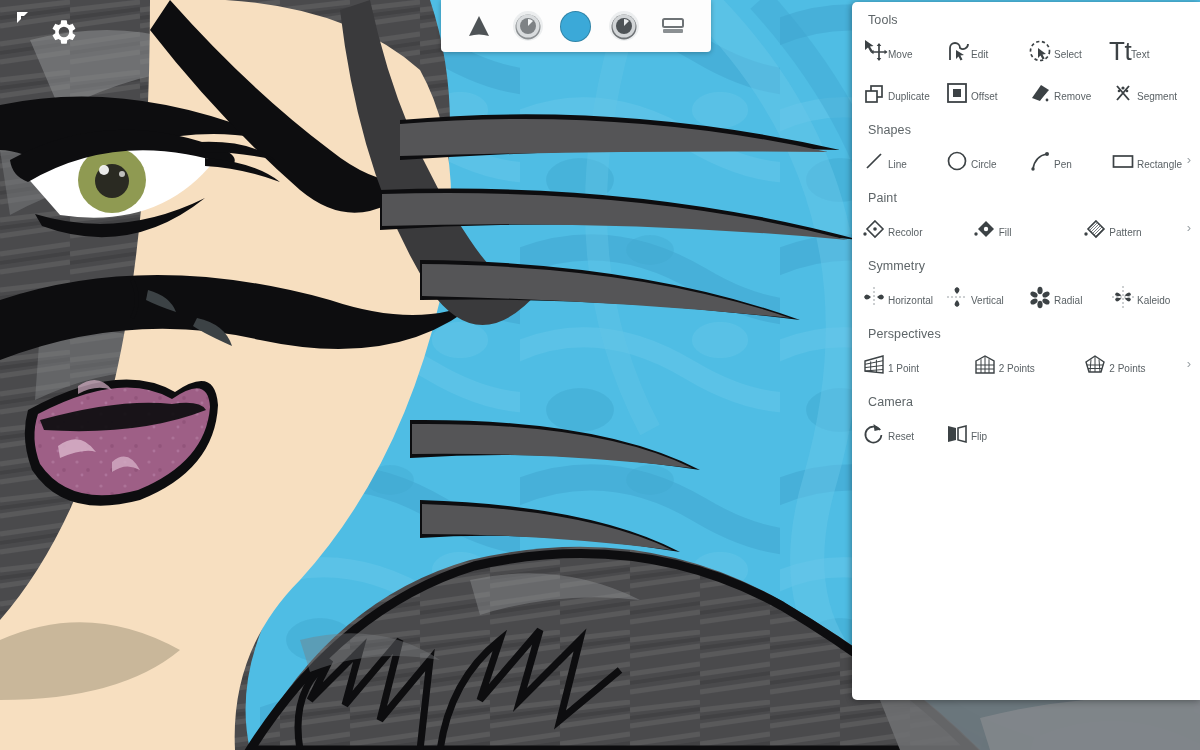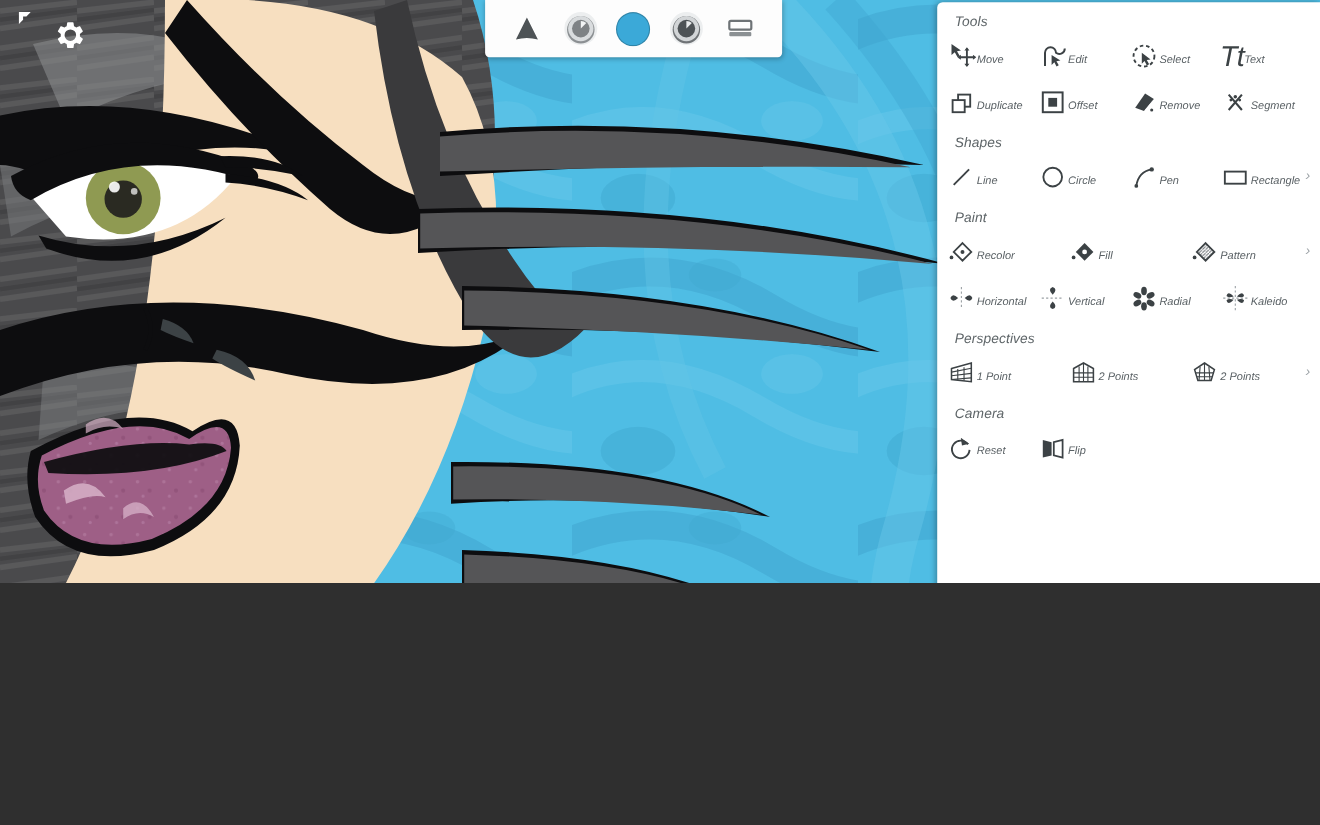--- a/index.html
+++ b/index.html
@@ -2,21 +2,21 @@
 <html><head>
 <meta charset="utf-8">
 <style>
   * { box-sizing: border-box; margin: 0; padding: 0; }
   html, body {
     width: 1200px; height: 750px;
     overflow: hidden;
     font-family: "Liberation Sans", sans-serif;
     background: #2f2f2f;
   }
-  #app { position: relative; width: 1200px; height: 530px; overflow: hidden; font-style: italic; }
+  #app { position: relative; width: 1200px; height: 750px; overflow: hidden; }
 
   
   #canvas { position: absolute; inset: 0; background: #4fbde4; }
   #artwork { position: absolute; inset: 0; width: 1200px; height: 750px; display: block; }
 
   
   #top-toolbar {
     position: absolute; left: 441px; top: 0; width: 270px; height: 52px;
     background: #fdfdfd;
     border-radius: 0 0 4px 4px;
@@ -401,20 +401,21 @@
               <circle cx="5" cy="19" r="1.7" fill="#3c4245"></circle>
             </svg>
           </span>
           <span class="tool-label">Pattern</span>
         </div>
         <div class="chev">›</div>
       </div>
     </div>
 
     <div class="section">
+      <div class="section-title">Symmetry</div>
       <div class="grid-row">
         <div class="tool-cell">
           <span class="tool-icon">
             <svg width="28" height="28" viewBox="0 0 28 28">
               <path d="M14 4 V24" stroke="#9aa0a4" stroke-width="1" stroke-dasharray="2 2"></path>
               <path d="M11 14 Q 6 9 4 14 Q 6 19 11 14 Z" fill="#3c4245"></path>
               <path d="M17 14 Q 22 9 24 14 Q 22 19 17 14 Z" fill="#3c4245"></path>
             </svg>
           </span>
           <span class="tool-label">Horizontal</span>

